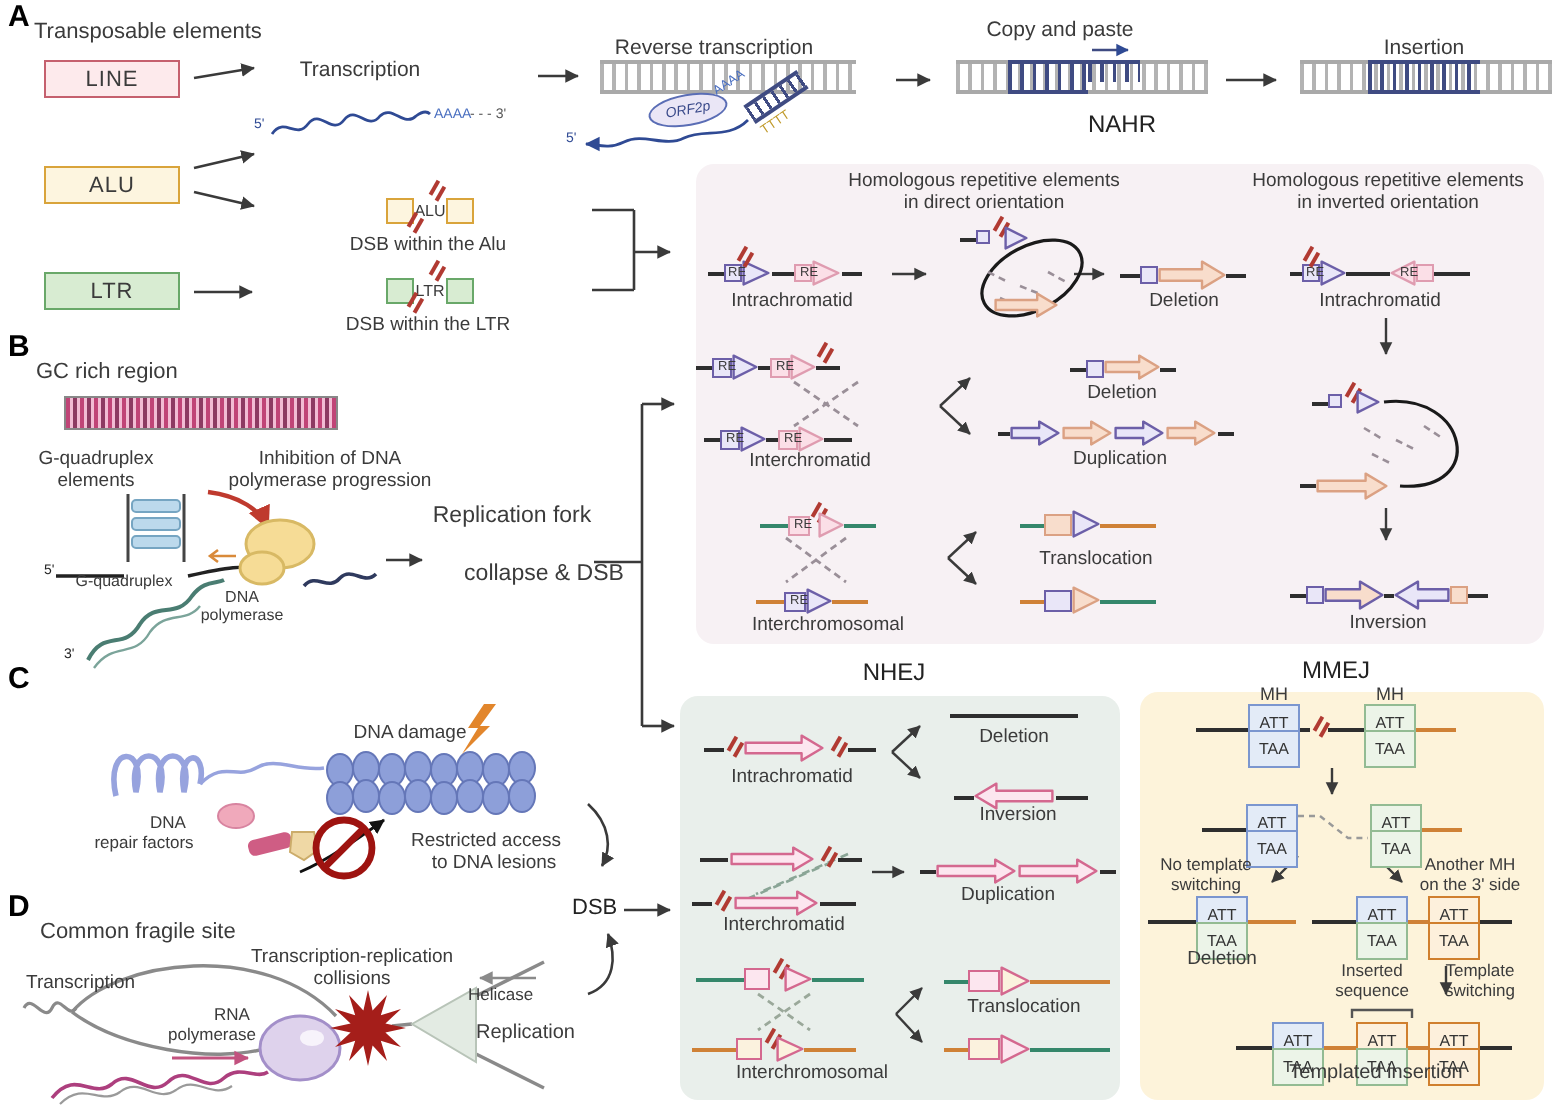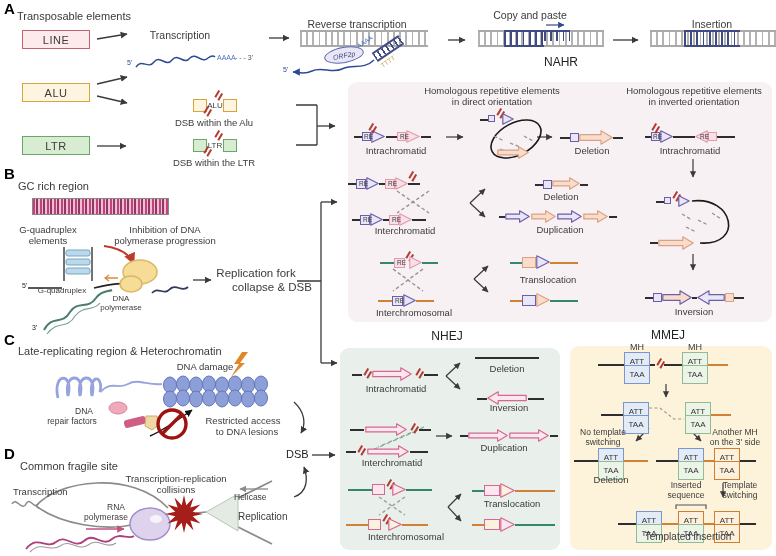--- a/index.html
+++ b/index.html
@@ -516,25 +516,24 @@
   <div class="gcbar" style="left:32px;top:198px;width:135px;height:15px"></div>
   <div class="lbl f95 ctr" style="left:48px;top:225px">G-quadruplex</div>
   <div class="lbl f95 ctr" style="left:48px;top:236px">elements</div>
   <div class="lbl f95 ctr" style="left:165px;top:225px">Inhibition of DNA</div>
   <div class="lbl f95 ctr" style="left:165px;top:236px">polymerase progression</div>
   <div class="lbl f7" style="left:22px;top:282px;color:#222">5'</div>
   <div class="lbl f8 ctr" style="left:62px;top:287px">G-quadruplex</div>
   <div class="lbl f8 ctr" style="left:121px;top:295px">DNA</div>
   <div class="lbl f8 ctr" style="left:121px;top:304px">polymerase</div>
   <div class="lbl f7" style="left:32px;top:324px;color:#222">3'</div>
-  <div class="lbl f115 ctr" style="left:256px;top:267px">Replication fork</div>
+  <div class="lbl f115 ctr" style="left:256px;top:252px">Replication fork</div>
   <div class="lbl f115 ctr" style="left:272px;top:281px">collapse &amp; DSB</div>
 
   <div class="lbl pl" style="left:4px;top:332px">C</div>
-  <div class="lbl f11" style="left:18px;top:345px">Late-replicating region &amp; Heterochromatin</div>
   <div class="lbl f95 ctr" style="left:205px;top:362px">DNA damage</div>
   <div class="lbl f85 ctr" style="left:84px;top:407px">DNA</div>
   <div class="lbl f85 ctr" style="left:72px;top:417px">repair factors</div>
   <div class="lbl f95 ctr" style="left:243px;top:416px">Restricted access</div>
   <div class="lbl f95 ctr" style="left:247px;top:427px">to DNA lesions</div>
 
   <div class="lbl pl" style="left:4px;top:446px">D</div>
   <div class="lbl f11" style="left:20px;top:460px">Common fragile site</div>
   <div class="lbl f95" style="left:13px;top:487px">Transcription</div>
   <div class="lbl f95 ctr" style="left:176px;top:474px">Transcription-replication</div>

